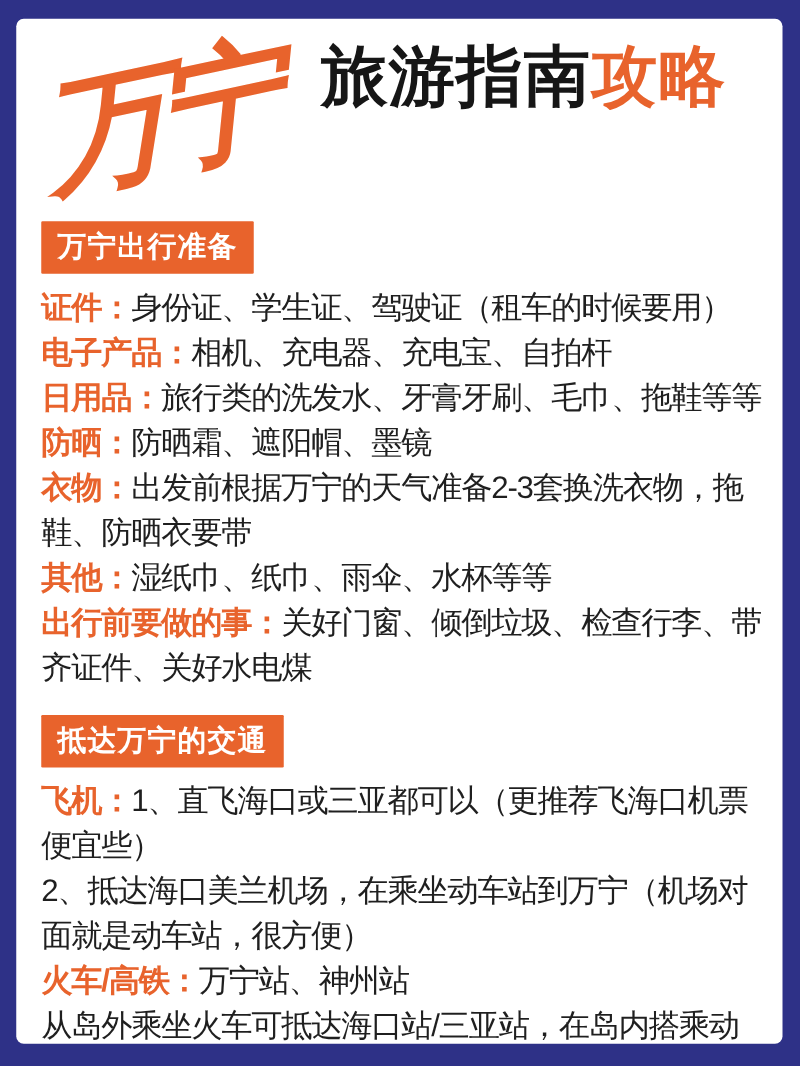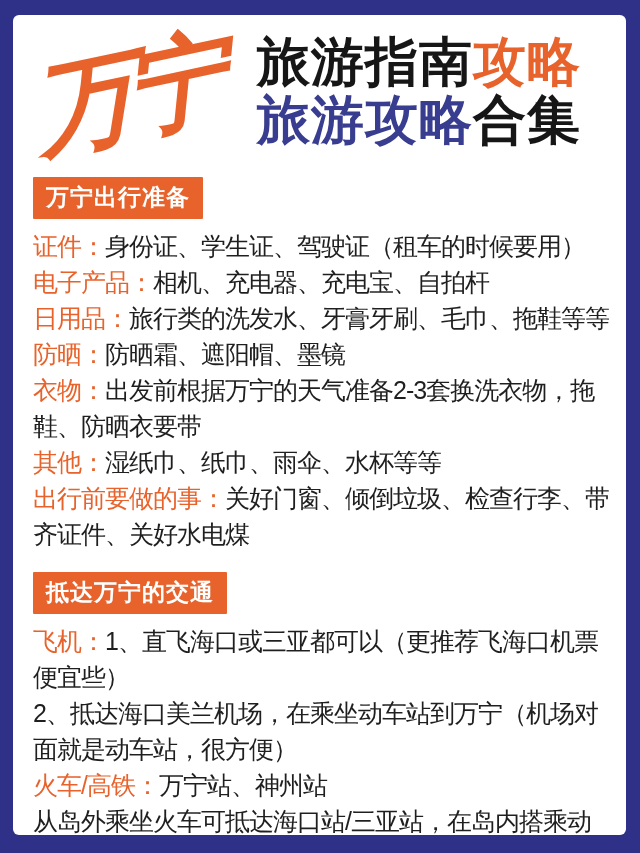--- a/index.html
+++ b/index.html
@@ -80,39 +80,36 @@
     margin:0;
     width:580px;
     font-size:25px;
     letter-spacing:-1px;
     line-height:36px;
     color:var(--text);
     word-break:break-all;
   }
   .item .label{
     color:var(--orange);
-    font-weight:normal;
+    font-weight:bold;
     text-align:right;
   }
 </style>
 </head>
 <body>
 
 <div class="page">
   <div class="inner">
 
     <div class="header">
       <div class="logo">万宁</div>
       <div class="titles">
         <div class="title-line">
           <span class="t-black">旅游指南</span><span class="t-orange">攻略</span>
         </div>
-        <div class="title-line">
-          <span class="t-blue">旅游攻略</span><span class="t-black">合集</span>
-        </div>
       </div>
     </div>
 
     <main>
         <section><div class="badge">万宁出行准备</div><p class="item"><span class="label">证件：</span><span class="text">身份证、学生证、驾驶证（租车的时候要用）</span></p><p class="item"><span class="label">电子产品：</span><span class="text">相机、充电器、充电宝、自拍杆</span></p><p class="item"><span class="label">日用品：</span><span class="text">旅行类的洗发水、牙膏牙刷、毛巾、拖鞋等等</span></p><p class="item"><span class="label">防晒：</span><span class="text">防晒霜、遮阳帽、墨镜</span></p><p class="item"><span class="label">衣物：</span><span class="text">出发前根据万宁的天气准备2-3套换洗衣物，拖鞋、防晒衣要带</span></p><p class="item"><span class="label">其他：</span><span class="text">湿纸巾、纸巾、雨伞、水杯等等</span></p><p class="item"><span class="label">出行前要做的事：</span><span class="text">关好门窗、倾倒垃圾、检查行李、带齐证件、关好水电煤</span></p></section>
         <section><div class="badge">抵达万宁的交通</div><p class="item"><span class="label">飞机：</span><span class="text">1、直飞海口或三亚都可以（更推荐飞海口机票便宜些）</span></p><p class="item"><span class="label"></span><span class="text">2、抵达海口美兰机场，在乘坐动车站到万宁（机场对面就是动车站，很方便）</span></p><p class="item"><span class="label">火车/高铁：</span><span class="text">万宁站、神州站</span></p><p class="item"><span class="label"></span><span class="text">从岛外乘坐火车可抵达海口站/三亚站，在岛内搭乘动车抵达万宁/神州站</span></p></section>
       </main>
 
   </div>
 </div>

